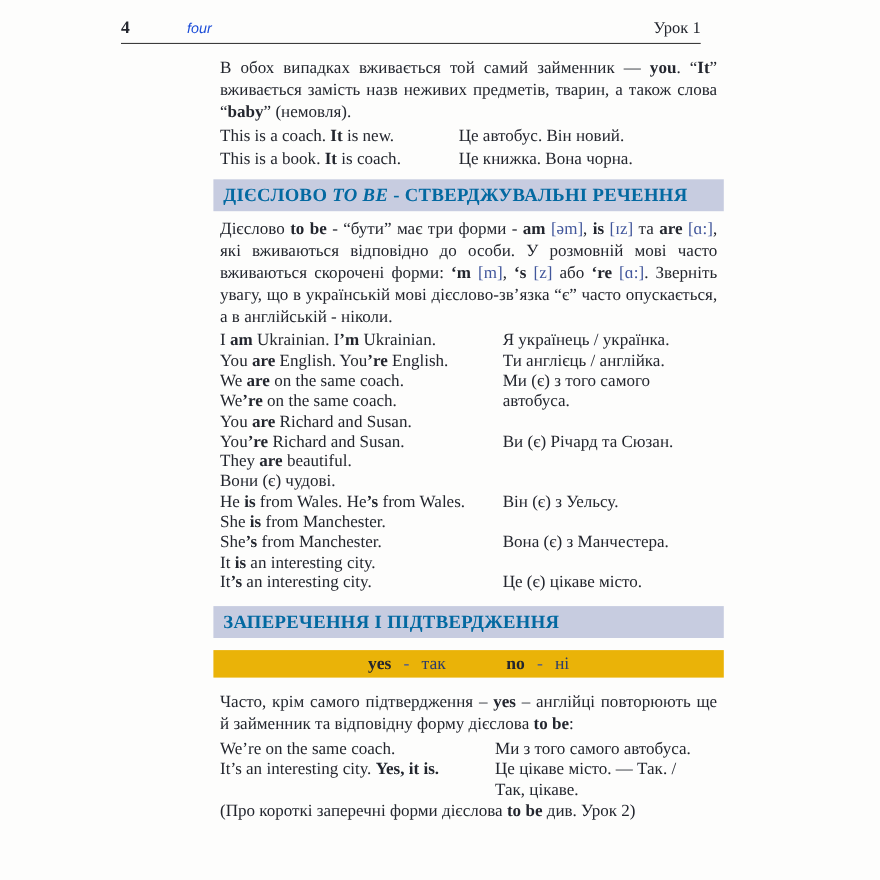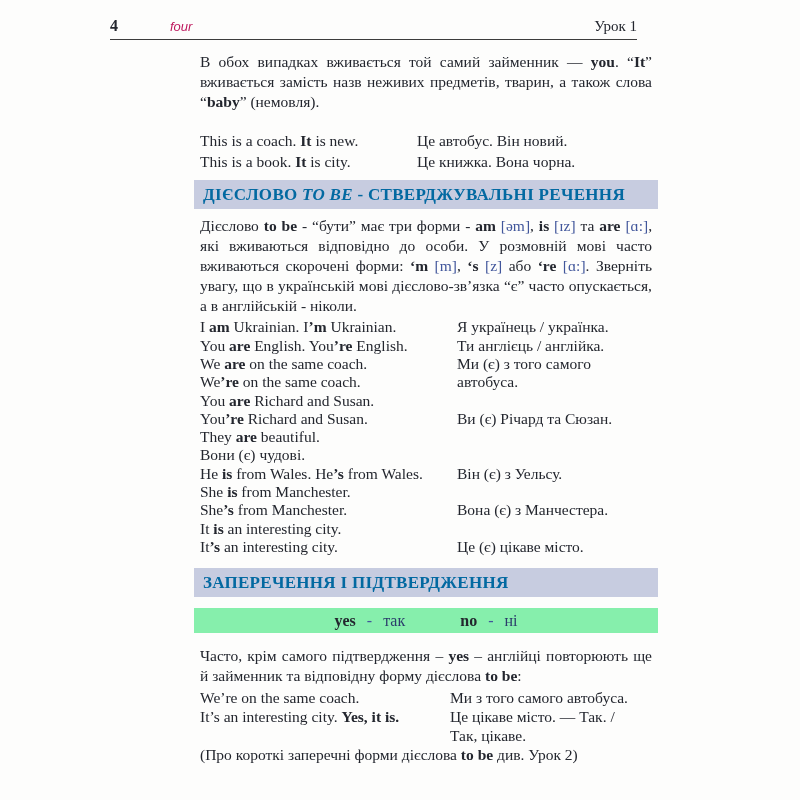--- a/index.html
+++ b/index.html
@@ -6,46 +6,46 @@
   body{width:800px;height:800px;background:#fbfbfa;}
   .page{position:relative;width:800px;height:800px;background:#fdfdfc;
         color:#23262e;font-family:"Liberation Serif",serif;overflow:hidden;}
 
   
   .page-header{position:absolute;top:17px;left:110px;width:527px;
                display:flex;align-items:baseline;
                border-bottom:1.6px solid #3c3c3c;padding-bottom:4px;}
   .pnum{font-weight:bold;font-size:16px;}
   .pword{font-family:"Liberation Sans",sans-serif;font-style:italic;
-         font-size:13px;margin-left:52px;color:#be185d;}
+         font-size:13px;margin-left:52px;color:#1d4ed8;}
   .lesson{margin-left:auto;font-size:15px;}
 
   
   .content{position:absolute;left:200px;top:52px;width:452px;font-size:15.5px;}
 
   .para{margin:0;text-align:justify;line-height:19.8px;}
   .b{font-weight:bold;}
   .i{font-style:italic;}
   .blue{color:#41569b;}
   .navy{color:#2b3c6b;}
 
   .examples{margin:0;}
   .ex-row{display:grid;grid-template-columns:var(--lc,217px) 1fr;}
-  .cols1{--lc:217px;line-height:21px;margin-top:19px;}
+  .cols1{--lc:217px;line-height:21px;margin-top:2px;}
   .cols2{--lc:257px;line-height:18.3px;margin-top:3px;}
   .cols3{--lc:250px;line-height:19px;margin-top:2px;}
   .ex-en,.ex-uk{white-space:nowrap;}
 
   .section-bar{margin:8px 0 7px -6px;width:calc(100% + 12px);box-sizing:border-box;
                background:#c7cce0;font-size:17px;font-weight:bold;
                padding:5px 0 4px 9px;letter-spacing:0.3px;color:#0369a1;}
   .sb2{margin-top:12px;}
 
   .yesno-bar{margin:11px 0 0 -6px;width:calc(100% + 12px);box-sizing:border-box;
-             background:#86efac;text-align:center;padding:4px 0 3px 0;
+             background:#eab308;text-align:center;padding:4px 0 3px 0;
              font-size:16px;word-spacing:7px;}
 
   .p3{margin-top:13px;}
   .note{margin:0 0 0 0;line-height:19.8px;text-align:left;}
 </style>
 </head>
 <body>
 
 <div class="page">
 
@@ -59,21 +59,21 @@
 
     <p class="para"><span>В обох випадках вживається той самий займенник — </span><span class="b">you</span><span>. “</span><span class="b">It</span><span>” вживається замість назв неживих предметів, тварин, а також слова “</span><span class="b">baby</span><span>” (немовля).</span></p>
 
     <div class="examples cols1">
 
     <div class="ex-row">
         <div class="ex-en"><span>This is a coach. </span><span class="b">It</span><span> is new.</span></div>
         <div class="ex-uk"><span>Це автобус. Він новий.</span></div>
       </div>
         <div class="ex-row">
-        <div class="ex-en"><span>This is a book. </span><span class="b">It</span><span> is city.</span></div>
+        <div class="ex-en"><span>This is a book. </span><span class="b">It</span><span> is coach.</span></div>
         <div class="ex-uk"><span>Це книжка. Вона чорна.</span></div>
       </div>
       </div>
 
     <h2 class="section-bar"><span>ДІЄСЛОВО </span><span class="i">TO BE</span><span> - СТВЕРДЖУВАЛЬНІ РЕЧЕННЯ</span></h2>
 
     <p class="para"><span>Дієслово </span><span class="b">to be</span><span> - “бути” має три форми - </span><span class="b">am</span><span> </span><span class="blue">[əm]</span><span>, </span><span class="b">is</span><span> </span><span class="blue">[ɪz]</span><span> та </span><span class="b">are</span><span> </span><span class="blue">[ɑ:]</span><span>, які вживаються відповідно до особи. У розмовній мові часто вживаються скорочені форми: </span><span class="b">‘m</span><span> </span><span class="blue">[m]</span><span>, </span><span class="b">‘s</span><span> </span><span class="blue">[z]</span><span> або </span><span class="b">‘re</span><span> </span><span class="blue">[ɑ:]</span><span>. Зверніть увагу, що в українській мові дієслово-зв’язка “є” часто опускається, а в англійській - ніколи.</span></p>
 
     <div class="examples cols2">
 

